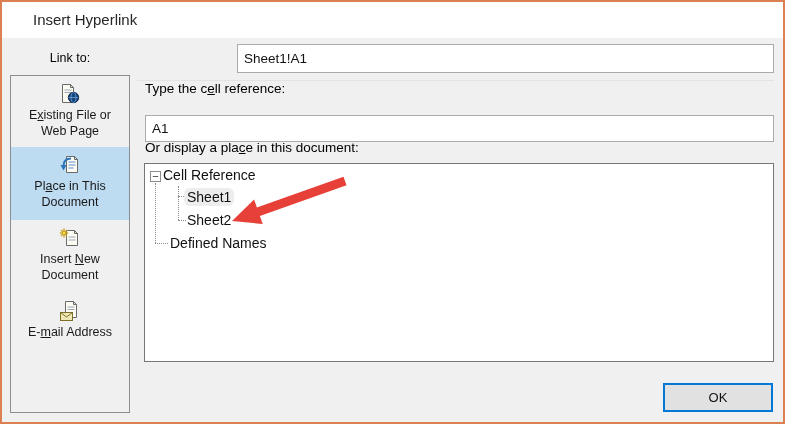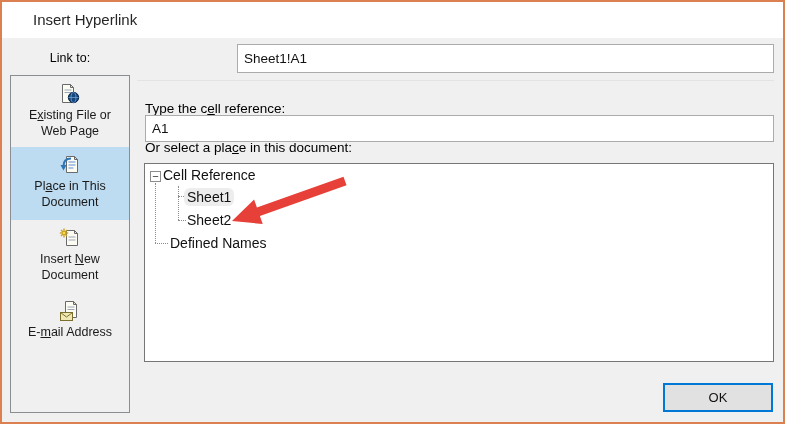--- a/index.html
+++ b/index.html
@@ -120,24 +120,24 @@
           </svg>
           <span><span>E-</span><span class="u">m</span><span>ail Address</span></span>
           <span></span>
         </div>
       </div>
 
       <input id="input-text-to-display" class="txt-input" type="text" value="Sheet1!A1" style="">
 
       <div class="separator"></div>
 
-      <div class="fld-label" style="left:143px;top:79px;margin-top:20px;"><span>Type the c</span><span class="u">e</span><span>ll reference:</span></div>
+      <div class="fld-label" style="left:143px;top:79px;"><span>Type the c</span><span class="u">e</span><span>ll reference:</span></div>
       <input id="input-cell-ref" class="txt-input" type="text" value="A1" style="">
 
-      <div class="fld-label" style="left:143px;top:138px;"><span>Or select a pla</span><span class="u">c</span><span>e in this document:</span></div>
+      <div class="fld-label" style="left:143px;top:138px;"><span>Or display a pla</span><span class="u">c</span><span>e in this document:</span></div>
 
       <div class="treebox">
         <div class="expander"><span>−</span></div>
         <div class="dot-v" style="left:10px;top:19px;height:60px;"></div>
         <div class="dot-v" style="left:33px;top:22px;height:34px;"></div>
         <div class="dot-h" style="left:33px;top:32px;width:8px;"></div>
         <div class="dot-h" style="left:33px;top:56px;width:8px;"></div>
         <div class="dot-h" style="left:10px;top:79px;width:13px;"></div>
 
         <div class="tree-item" style="left:18px;top:3px;">Cell Reference</div>

